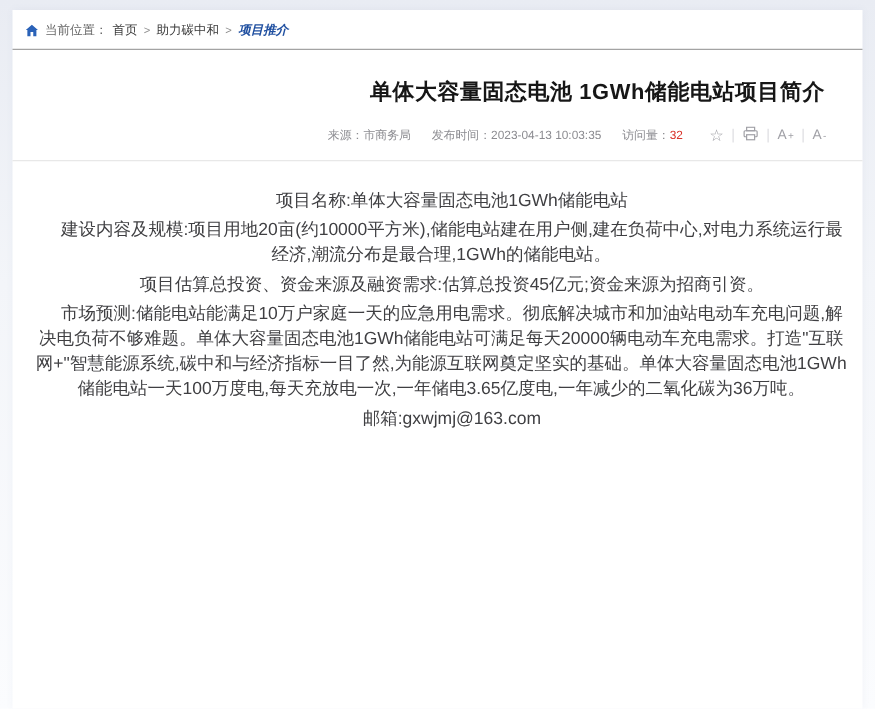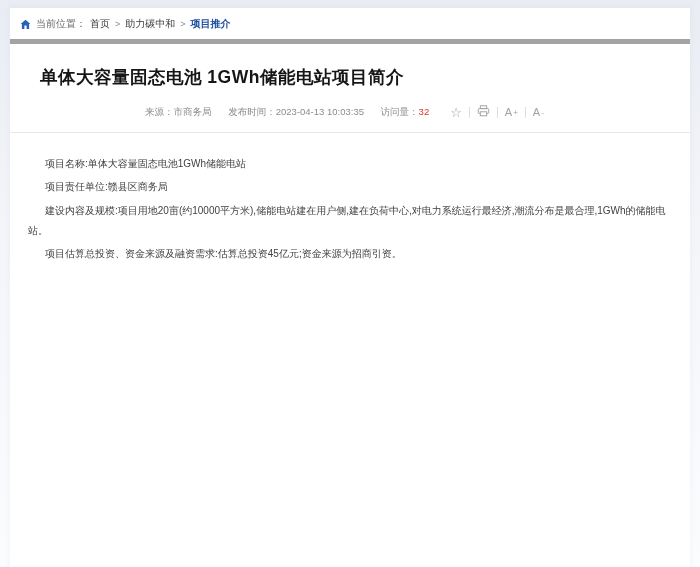--- a/index.html
+++ b/index.html
@@ -13,43 +13,43 @@
     margin: 8px 10px 0 10px;
     background: #ffffff;
     min-height: calc(100vh - 8px);
     box-shadow: 0 0 6px rgba(120,130,160,0.08);
   }
   
   .breadcrumb-bar {
     display: flex;
     align-items: center;
     padding: 9px 12px 8px 10px;
-    border-bottom: 5px solid #a3a3a3;
+    border-bottom: 1px solid #a3a3a3;
     font-size: 10px;
     color: #666;
     white-space: nowrap;
   }
   .home-ic { display: inline-flex; margin-right: 5px; }
   .bc-label { color: #666; margin-right: 4px; }
   .bc-link { color: #3a3a3a; text-decoration: none; cursor: pointer; }
   .bc-sep { color: #8a8a8a; margin: 0 5px; font-size: 9px; }
-  .bc-current { color: #1f4fa0; font-weight: bold; text-decoration: none; cursor: pointer; }
+  .bc-current { color: #1f4fa0; font-weight: bold; text-decoration: none; cursor: pointer; font-style: italic; }
   
   .title {
-    text-align: left;
+    text-align: right;
     font-size: 17.5px;
     font-weight: bold;
     color: #161616;
     letter-spacing: 0.5px;
     margin: 21px 30px 0 30px;
     line-height: 24px;
   }
   .meta-row {
     display: flex;
-    justify-content: center;
+    justify-content: flex-end;
     align-items: center;
     margin-top: 16px;
     padding: 0 22px 12px 18px;
     border-bottom: 1px solid #e8e8e8;
   }
   .meta-left { font-size: 9.5px; color: #8c8c91; }
   .meta-left .chunk { margin-right: 14px; }
   .meta-visits { color: #d9342b; }
   .meta-tools { display: flex; align-items: center; }
   .tool-btn {
@@ -63,23 +63,24 @@
     border: none;
     font-family: inherit;
   }
   .tool-sep { width: 1px; height: 11px; background: #dedee2; }
   .star-glyph { font-size: 13px; line-height: 13px; color: #a0a0a6; }
   .fontsize-letter { font-size: 11px; line-height: 11px; color: #a0a0a6; }
   .fontsize-sign { font-size: 8px; line-height: 8px; color: #a0a0a6; vertical-align: super; margin-left: 1px; }
   
   .article-body {
     padding: 17px 12px 10px 18px;
-    font-size: 10px;
+    font-size: 14px;
     line-height: 20px;
     color: #3f3f42;
+    text-align: center;
   }
   .article-body p {
     margin: 3.5px 0;
     text-indent: 17px;
     word-break: break-all;
   }
 </style>
 </head>
 <body>
 
@@ -129,18 +130,19 @@
       <span class="tool-sep"></span>
       <button class="tool-btn">
         <span class="fontsize-letter">A</span>
           <span class="fontsize-sign">-</span>
       </button>
     </div>
   </div>
 
   <div class="article-body">
     <p>项目名称:单体大容量固态电池1GWh储能电站</p>
-    <p>项目责任单位:赣县区商务局</p>
     <p>建设内容及规模:项目用地20亩(约10000平方米),储能电站建在用户侧,建在负荷中心,对电力系统运行最经济,潮流分布是最合理,1GWh的储能电站。</p>
     <p>项目估算总投资、资金来源及融资需求:估算总投资45亿元;资金来源为招商引资。</p>
+    <p>市场预测:储能电站能满足10万户家庭一天的应急用电需求。彻底解决城市和加油站电动车充电问题,解决电负荷不够难题。单体大容量固态电池1GWh储能电站可满足每天20000辆电动车充电需求。打造"互联网+"智慧能源系统,碳中和与经济指标一目了然,为能源互联网奠定坚实的基础。单体大容量固态电池1GWh储能电站一天100万度电,每天充放电一次,一年储电3.65亿度电,一年减少的二氧化碳为36万吨。</p>
+    <p>邮箱:gxwjmj@163.com</p>
   </div>
 
 </div>
 
 </body></html>

